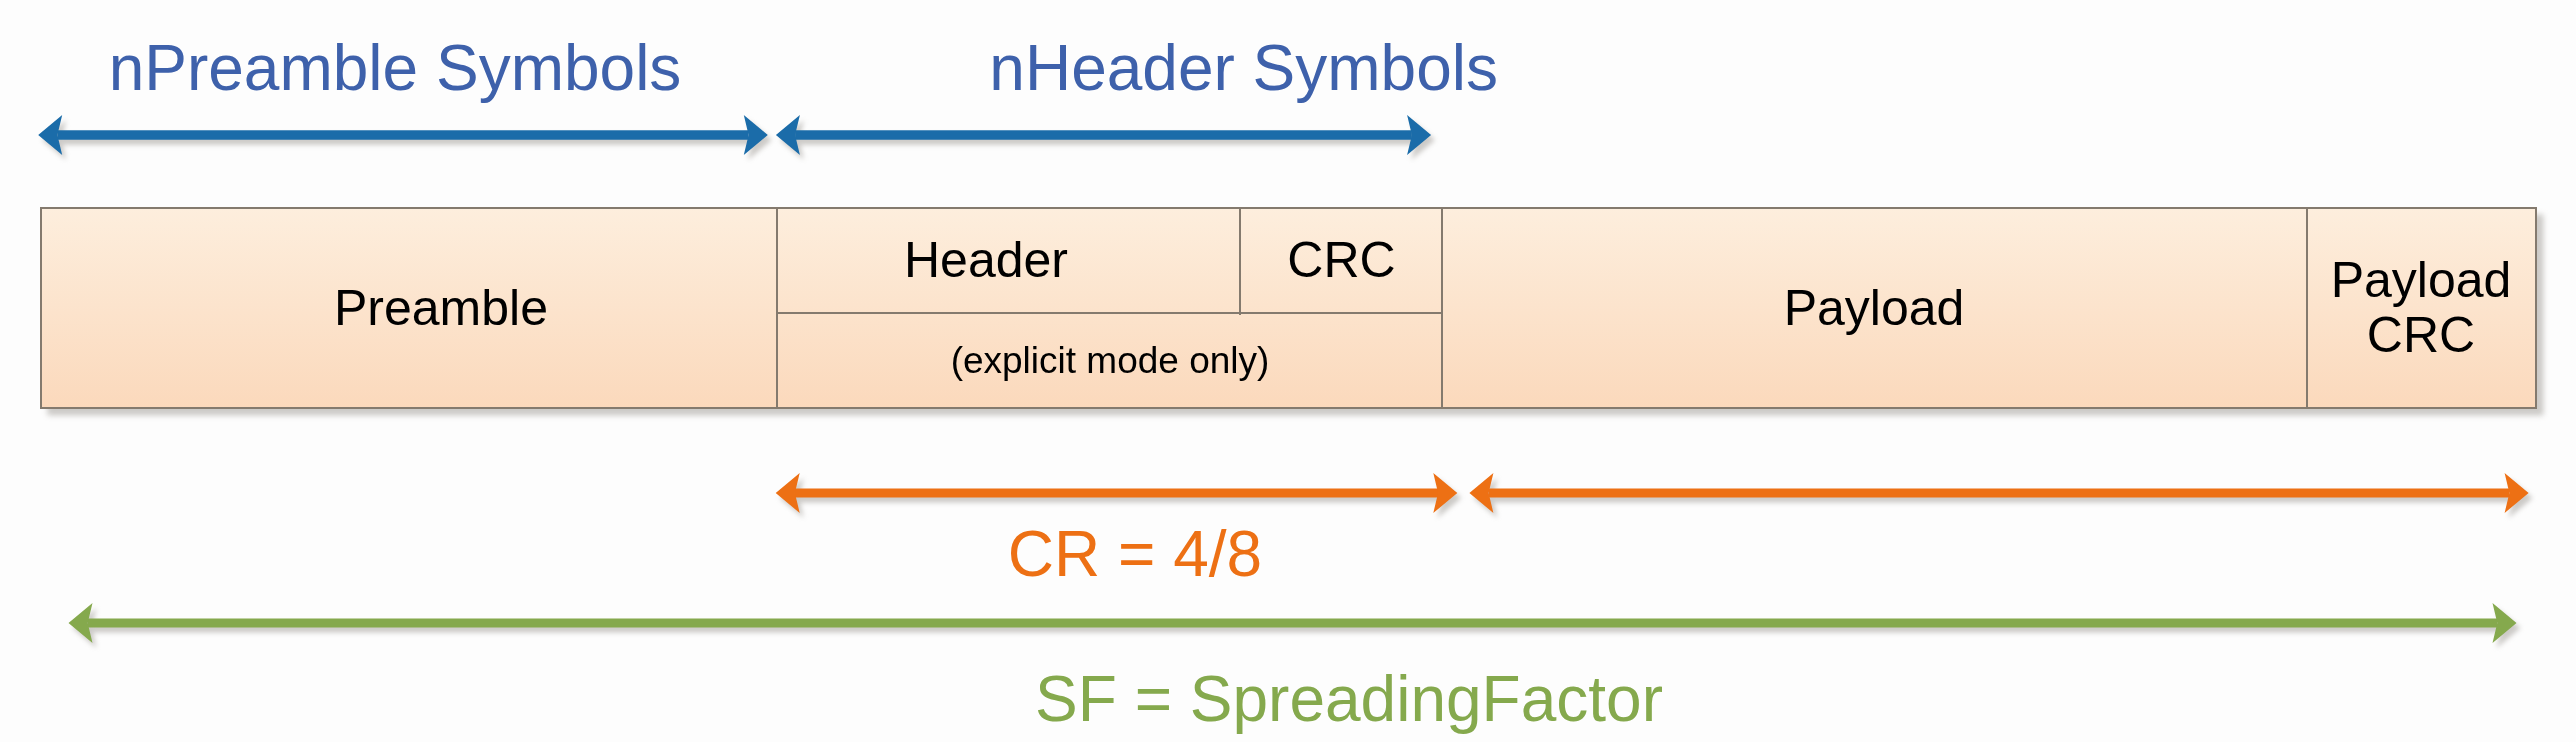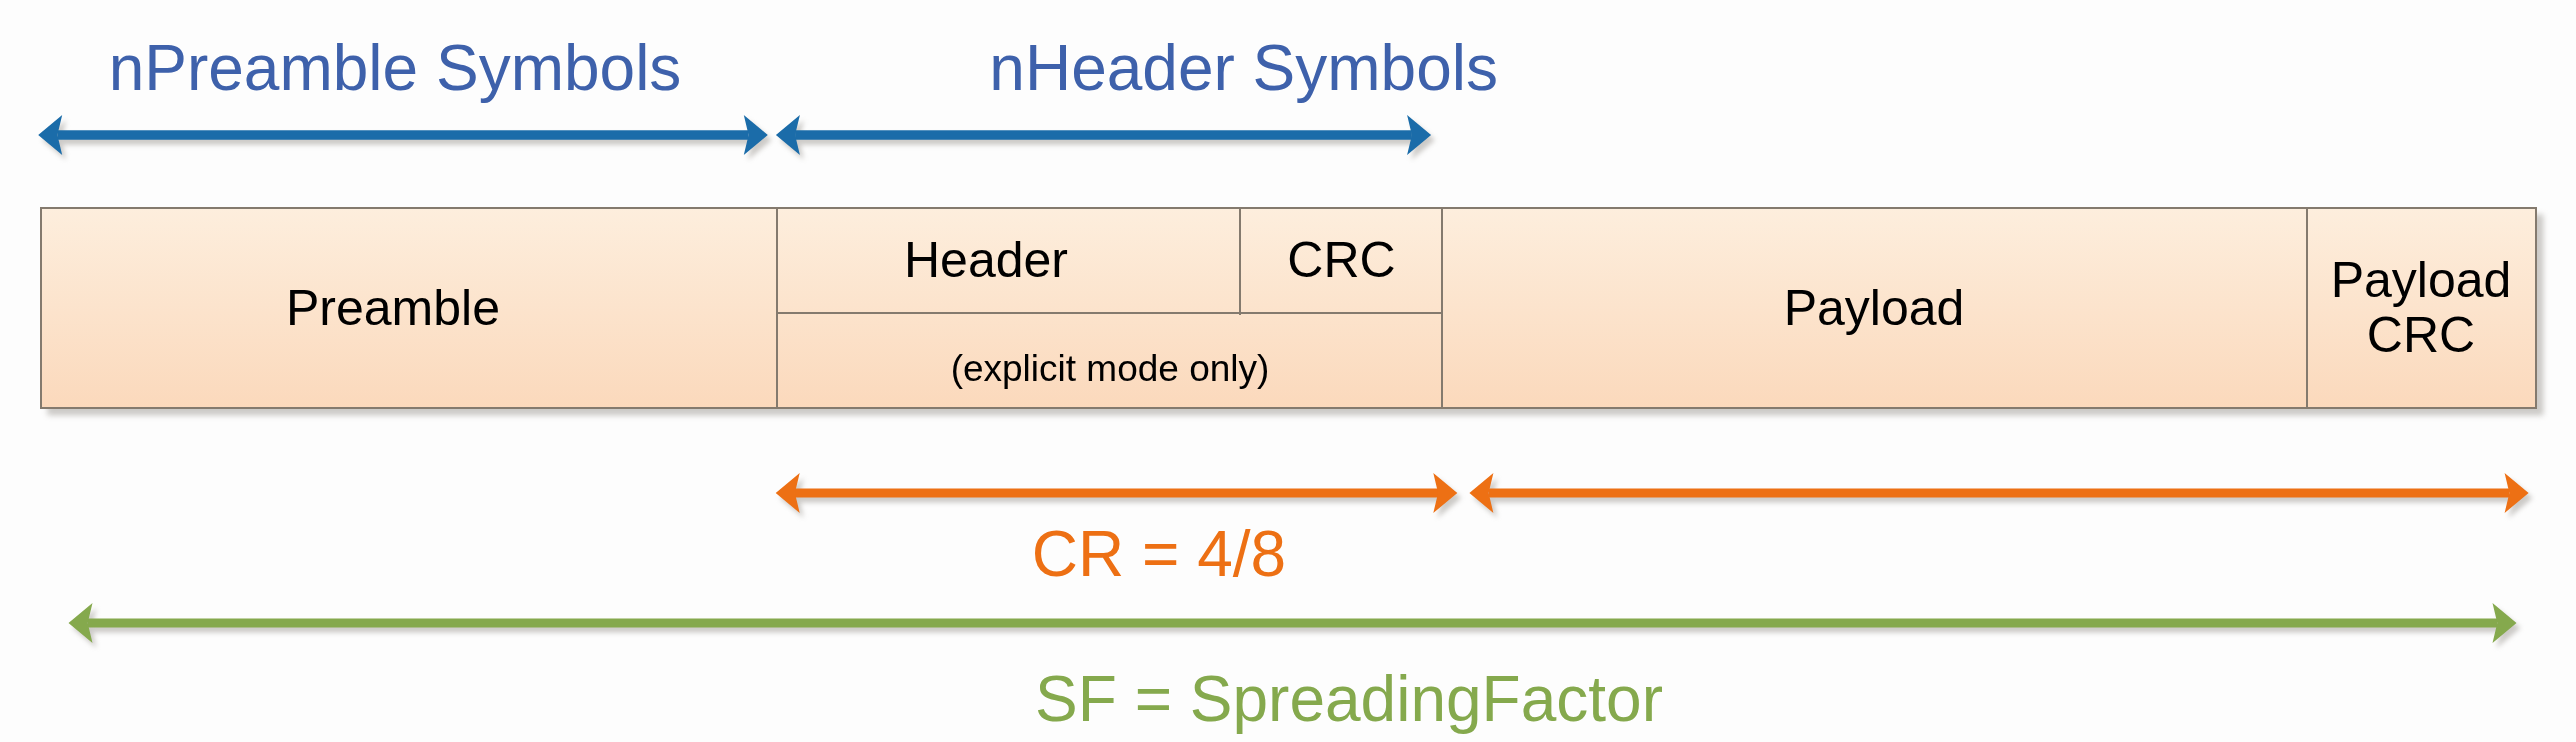--- a/index.html
+++ b/index.html
@@ -25,21 +25,21 @@
   svg.arrow.green line{stroke:var(--green);} svg.arrow.green polygon{fill:var(--green);}
 
   
   .packet{position:absolute;left:40px;top:207px;width:2497px;height:202px;box-sizing:border-box;
           border:2.4px solid var(--box_border);
           background:linear-gradient(180deg,var(--box_fill_top) 0%,var(--box_fill_bottom) 100%);
           box-shadow:6.5px 7.3px 5.6px rgba(130,125,118,0.40);}
   .divider{position:absolute;background:var(--box_border);}
   .cell{position:absolute;display:flex;align-items:center;justify-content:center;
         color:var(--field_text);font-size:50px;line-height:1.1;text-align:center;}
-  .cell.note{font-size:37px;margin-top:8px;}
+  .cell.note{font-size:37px;}
 </style>
 </head>
 <body>
 
 <div class="canvas">
 
   <div class="ann blue" style="left:32px;top:32px;">nPreamble Symbols</div>
   <div class="ann blue" style="left:772px;top:32px;text-align:right;">nHeader Symbols</div>
 
   <svg class="arrow blue" style="left:35px;top:111px;" width="736" height="48" viewBox="0 0 912 60">
@@ -53,21 +53,21 @@
     <polygon points="819,30 789,5 795,30 789,55"></polygon>
   </svg>
 
   <div class="packet">
     <div class="divider" style="left:734px;top:0;width:2.4px;height:198px;"></div>
     <div class="divider" style="left:1197px;top:0;width:2.4px;height:106px;"></div>
     <div class="divider" style="left:734px;top:103px;width:667px;height:2.4px;"></div>
     <div class="divider" style="left:1399px;top:0;width:2.4px;height:198px;"></div>
     <div class="divider" style="left:2264px;top:0;width:2.4px;height:198px;"></div>
 
-    <div class="cell" style="left:0;top:0;width:702px;height:198px;">Preamble</div>
+    <div class="cell" style="left:0;top:0;width:702px;height:198px;padding-left:48px;">Preamble</div>
     <div class="cell" style="left:737px;top:0;width:414px;height:103px;">Header</div>
     <div class="cell" style="left:1200px;top:0;width:199px;height:103px;">CRC</div>
     <div class="cell note" style="left:737px;top:106px;width:662px;height:92px;">(explicit mode only)</div>
     <div class="cell" style="left:1401px;top:0;width:862px;height:198px;">Payload</div>
     <div class="cell" style="left:2266px;top:0;width:226px;height:198px;">
       <div>
         <div>Payload</div>
         <div>CRC</div>
       </div>
     </div>
@@ -77,21 +77,21 @@
     <line x1="24" y1="30" x2="828" y2="30"></line>
     <polygon points="0,30 30,5 24,30 30,55"></polygon>
     <polygon points="852,30 822,5 828,30 822,55"></polygon>
   </svg>
   <svg class="arrow orange thin" style="left:1465px;top:469px;" width="1068" height="48" viewBox="0 0 1324 60">
     <line x1="24" y1="30" x2="1300" y2="30"></line>
     <polygon points="0,30 30,5 24,30 30,55"></polygon>
     <polygon points="1324,30 1294,5 1300,30 1294,55"></polygon>
   </svg>
 
-  <div class="ann orange" style="left:796px;top:518px;">CR = 4/8</div>
+  <div class="ann orange" style="left:772px;top:518px;">CR = 4/8</div>
 
   <svg class="arrow green thin" style="left:58px;top:599px;" width="2469" height="48" viewBox="0 0 3060 60">
     <line x1="24" y1="30" x2="3036" y2="30"></line>
     <polygon points="0,30 30,5 24,30 30,55"></polygon>
     <polygon points="3060,30 3030,5 3036,30 3030,55"></polygon>
   </svg>
 
   <div class="ann green" style="left:986px;top:663px;">SF = SpreadingFactor</div>
 
 </div>

